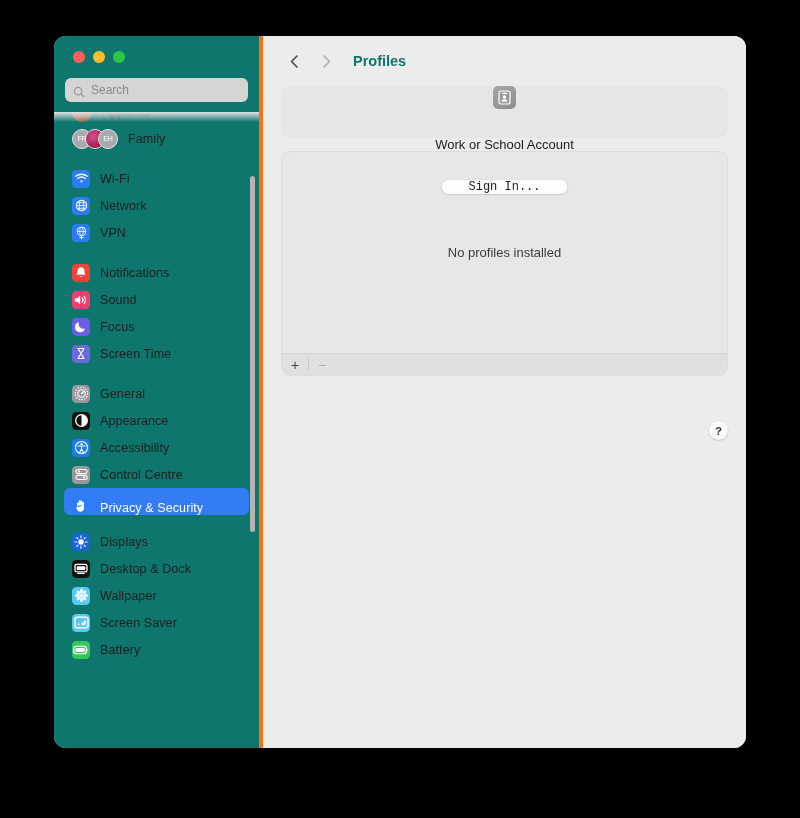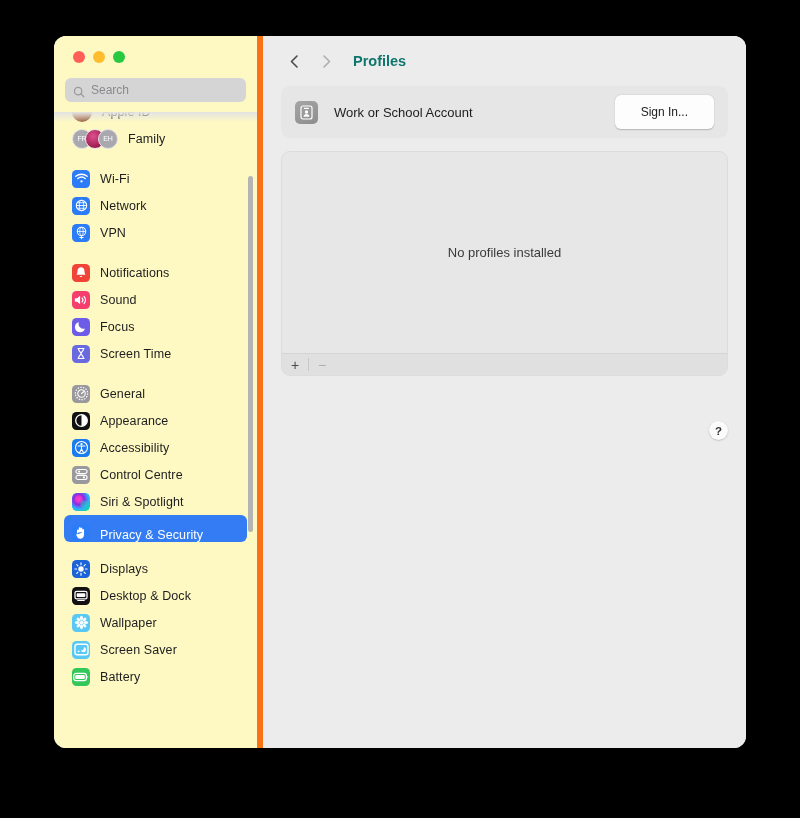--- a/index.html
+++ b/index.html
@@ -18,24 +18,24 @@
     border-radius: 12px;
     overflow: hidden;
     display: flex;
     background: #ececec;
     box-shadow: 0 12px 40px rgba(0,0,0,0.55);
   }
 
   
   .sidebar {
     width: 209px; height: 100%;
-    background: #fef9c3;
+    background: #0f766e;
     position: relative;
     flex: 0 0 209px;
-    border-right: 6px solid #f97316;
+    border-right: 4px solid #f97316;
   }
   .traffic {
     height: 42px;
     display: flex; align-items: center;
     padding-left: 19px; gap: 8px;
   }
   .dot { width: 12px; height: 12px; border-radius: 50%; }
   .dot.red { background: #ff5f57; }
   .dot.yellow { background: #febc2e; }
   .dot.green { background: #28c840; }
@@ -147,38 +147,39 @@
   }
 
   .card {
     background: #e6e6e6;
     border-radius: 9px;
   }
   .account-row {
     height: 52px;
     display: flex; align-items: center;
     padding: 0 14px;
-    gap: 16px;
+    gap: 28px;
+    flex-direction: column;
   }
   .badge-icon {
     width: 23px; height: 23px; flex: 0 0 23px;
     border-radius: 5px;
     background: linear-gradient(150deg,#a6a6a6,#8d8d8d);
     display: flex; align-items: center; justify-content: center;
   }
   .account-name {
     font-size: 13px; color: #1d1d1f; flex: 1;
   }
   .btn-pill {
     background: #fdfdfd;
     border: 0;
     border-radius: 6px;
     height: 34px;
     padding: 0 26px;
-    font-family: Liberation Sans, sans-serif;
+    font-family: Liberation Mono, monospace;
     font-size: 12px;
     color: #1d1d1f;
     box-shadow: 0 .5px 1.5px rgba(0,0,0,.22);
   }
 
   .list-card {
     margin-top: 13px;
     height: 225px;
     border-radius: 9px;
     overflow: hidden;
@@ -362,38 +363,20 @@
             <div class="item">
               <div class="ic" style="background: rgb(152, 152, 157);">
                 <svg width="13" height="13" viewBox="0 0 14 14">
                   <rect x="1" y="1.6" width="12" height="4.4" rx="2.2" fill="none" stroke="#ffffff" stroke-width="1.2"></rect>
                   <circle cx="4.4" cy="3.8" r="1.2" fill="#ffffff"></circle>
                   <rect x="1" y="8" width="12" height="4.4" rx="2.2" fill="none" stroke="#ffffff" stroke-width="1.2"></rect>
                   <circle cx="9.6" cy="10.2" r="1.2" fill="#ffffff"></circle>
                 </svg>
               </div>
               <div class="label">Control Centre</div>
-            </div>
-            <div class="item">
-              <div class="ic">
-                <svg width="18" height="18" viewBox="0 0 18 18">
-                  <defs>
-                    <radialGradient id="sg" cx="38%" cy="35%" r="75%">
-                      <stop offset="0%" stop-color="#ff4fd8"></stop>
-                      <stop offset="40%" stop-color="#8b2be2"></stop>
-                      <stop offset="72%" stop-color="#2bb0ff"></stop>
-                      <stop offset="100%" stop-color="#12d6a0"></stop>
-                    </radialGradient>
-                  </defs>
-                  <rect width="18" height="18" rx="4.5" fill="url(#sg)"></rect>
-                  <circle cx="6.5" cy="6" r="3.4" fill="#ff2fbf" opacity=".55"></circle>
-                  <circle cx="12" cy="11" r="3.6" fill="#1fd1b0" opacity=".5"></circle>
-                </svg>
-              </div>
-              <div class="label">Siri &amp; Spotlight</div>
             </div>
             <div class="item selected">
               <div class="ic" style="background: rgb(43, 124, 246);">
                 <svg width="12" height="14" viewBox="0 0 13 15">
                   <path d="M2.2 8.3V4.7a.95.95 0 0 1 1.9 0v2.1M4.1 6.9V2.3a.95.95 0 0 1 1.9 0v4.4M6 6.7V2.6a.95.95 0 0 1 1.9 0v4.1M7.9 7V4.2a.95.95 0 0 1 1.9 0v5c0 3-1.9 4.6-4 4.6-1.8 0-3-.9-3.6-2.4L1.4 9.8a1 1 0 0 1 1.7-1z" fill="#ffffff"></path>
                 </svg>
               </div>
               <div class="label">Privacy &amp; Security</div>
             </div>
             <div class="group-gap"></div>

